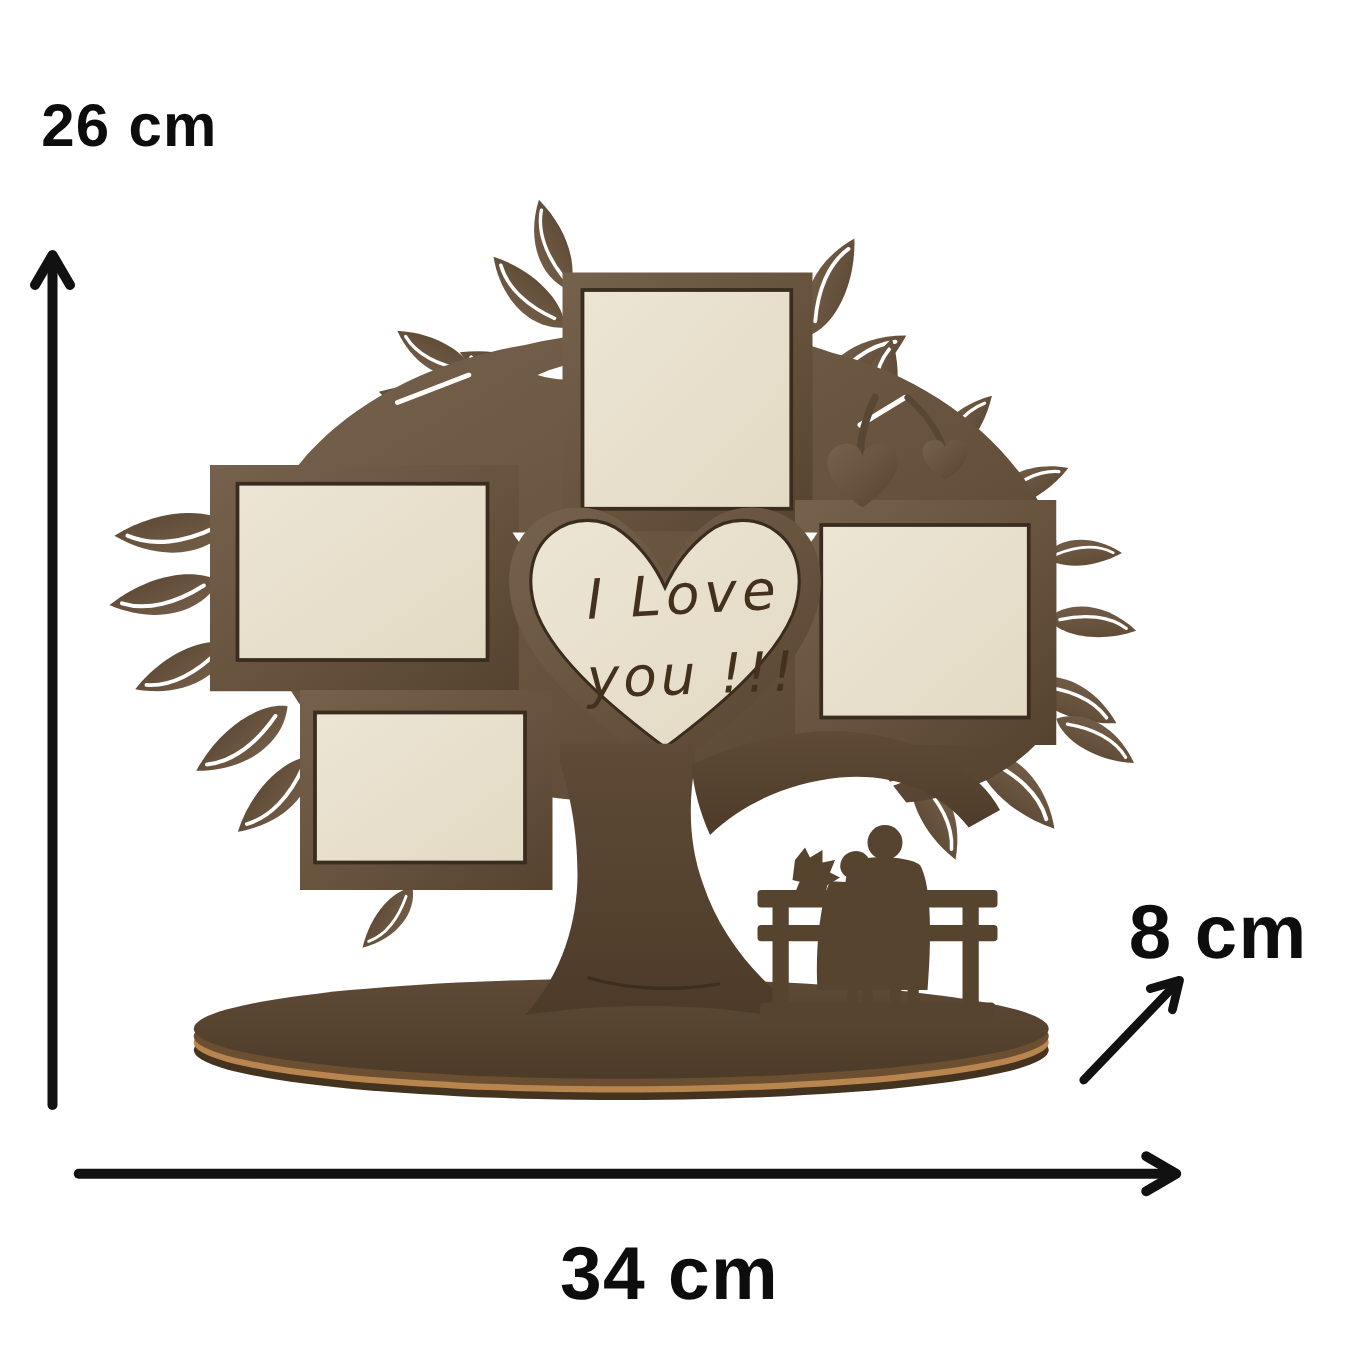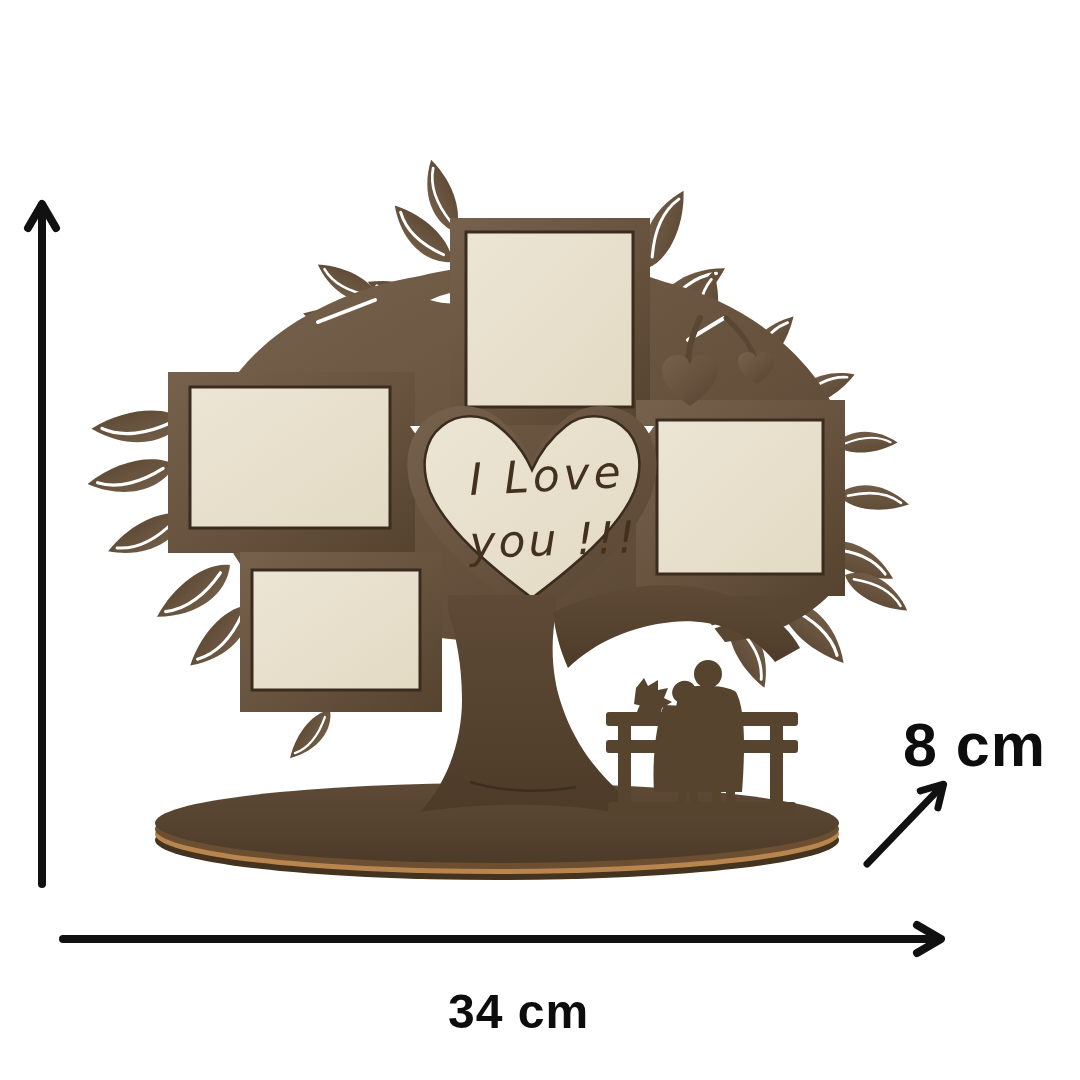--- a/index.html
+++ b/index.html
@@ -13,21 +13,21 @@
   .art{position:absolute;left:0;top:0;width:1080px;height:1080px;}
   .dim-label{
     position:absolute;
     font-family:"Liberation Sans", sans-serif;
     font-weight:800;
     color:#0d0d0d;
     letter-spacing:1px;
     white-space:nowrap;
   }
   #label-height{left:33px;top:74px;font-size:48px;}
-  #label-width{left:448px;top:984px;font-size:48px;}
+  #label-width{left:448px;top:984px;font-size:60px;}
   #label-depth{left:903px;top:710px;font-size:61px;}
   .heart-script{
     font-family:"DejaVu Sans", sans-serif;
     font-style:italic;
   }
 </style>
 </head>
 <body>
 
 <div class="stage">
@@ -207,16 +207,17 @@
       </g>
     </g>
 
     <g stroke="#111111" stroke-width="8" stroke-linecap="round">
       <line x1="42" y1="884" x2="42" y2="210" marker-end="url(#arr)"></line>
       <line x1="63" y1="939" x2="935" y2="939" marker-end="url(#arr)"></line>
       <line x1="867" y1="864" x2="940" y2="788" stroke-width="7" marker-end="url(#arr)"></line>
     </g>
   </svg>
 
+  <div class="dim-label" id="label-height">26 cm</div>
   <div class="dim-label" id="label-width">34 cm</div>
   <div class="dim-label" id="label-depth">8 cm</div>
 
 </div>
 
 </body></html>

